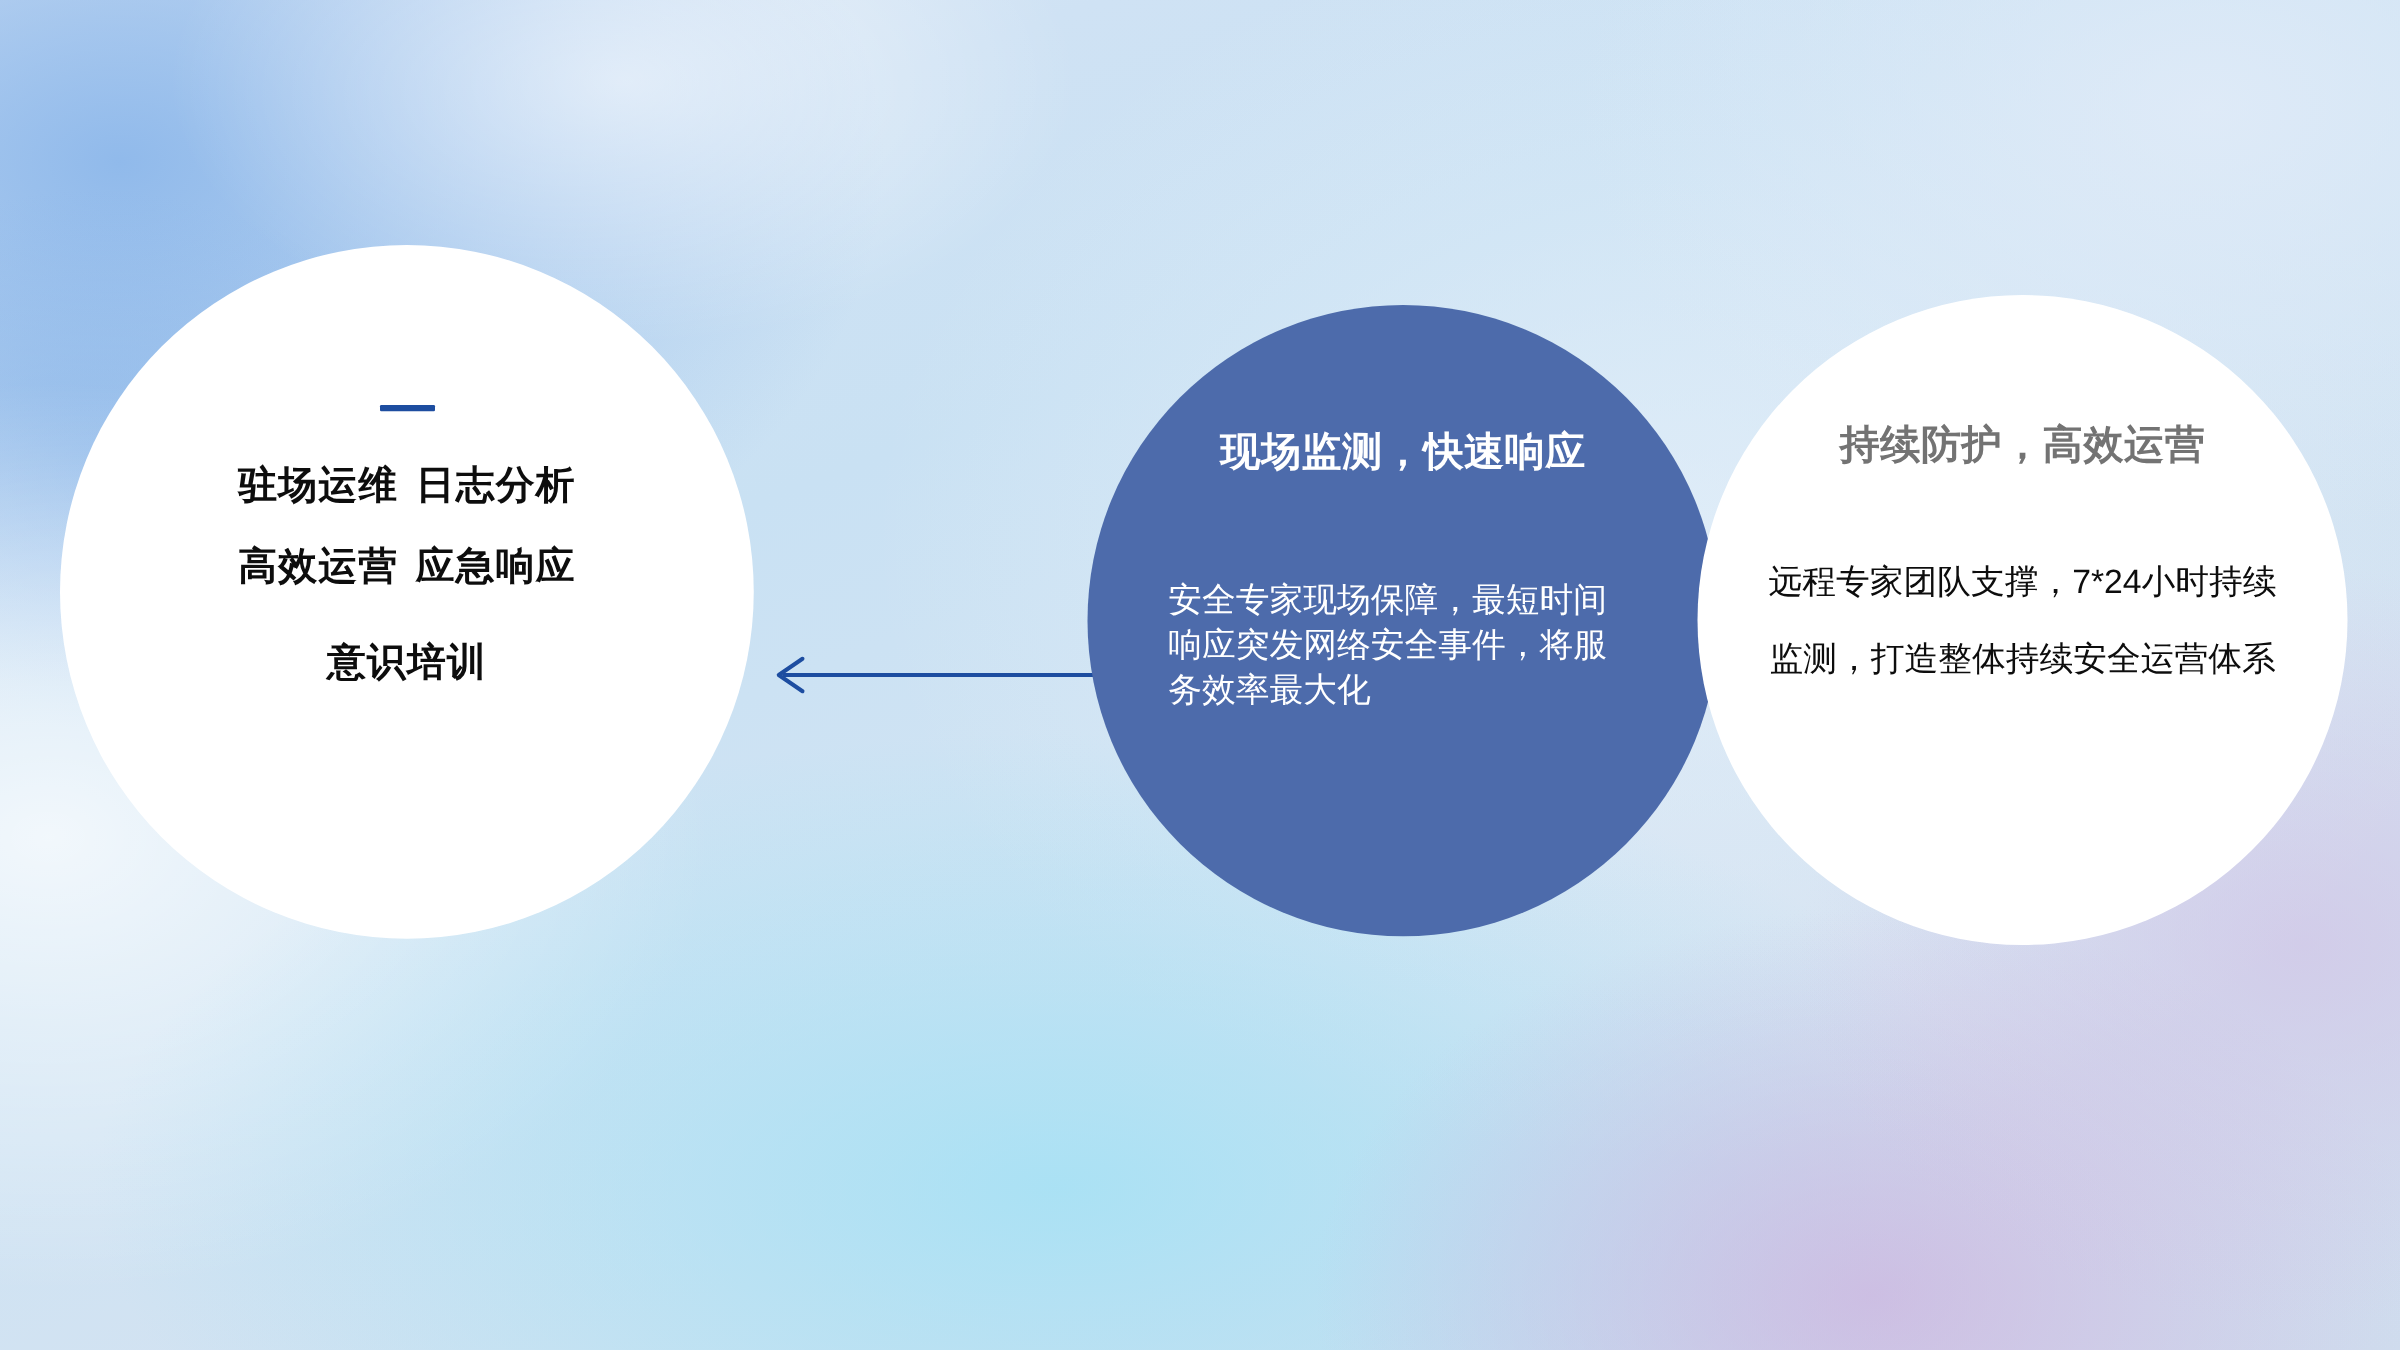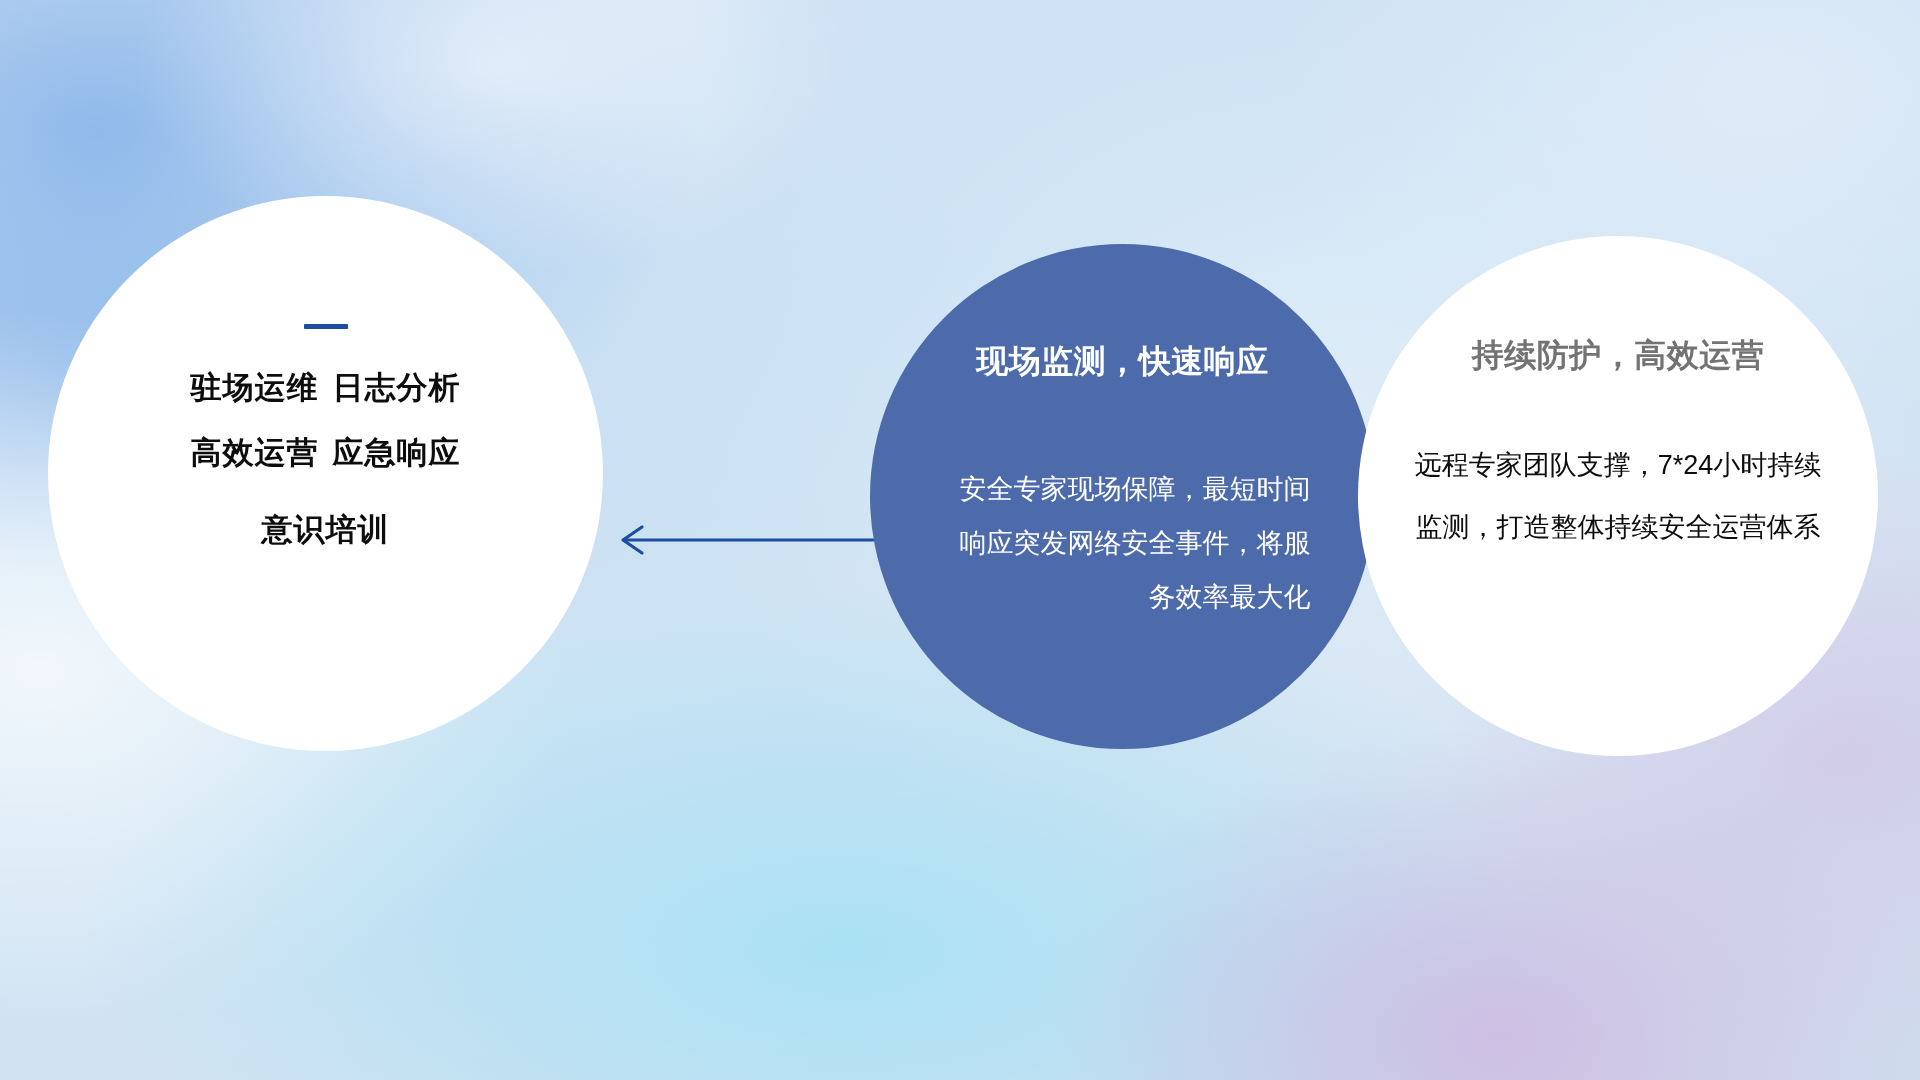--- a/index.html
+++ b/index.html
@@ -145,23 +145,23 @@
     font-size: 32px;
     font-weight: 700;
     color: #ffffff;
     letter-spacing: 0.5px;
     white-space: nowrap;
   }
   .circle-mid .body {
     margin-top: 58px;
     width: 376px;
     font-size: 27px;
-    line-height: 54px;
+    line-height: 36px;
     color: #ffffff;
-    text-align: right;
+    text-align: left;
     font-weight: 400;
   }
 
   .circle-right {
     left: 1358px;
     top: 236px;
     width: 520px;
     height: 520px;
     background: #ffffff;
     z-index: 4;

